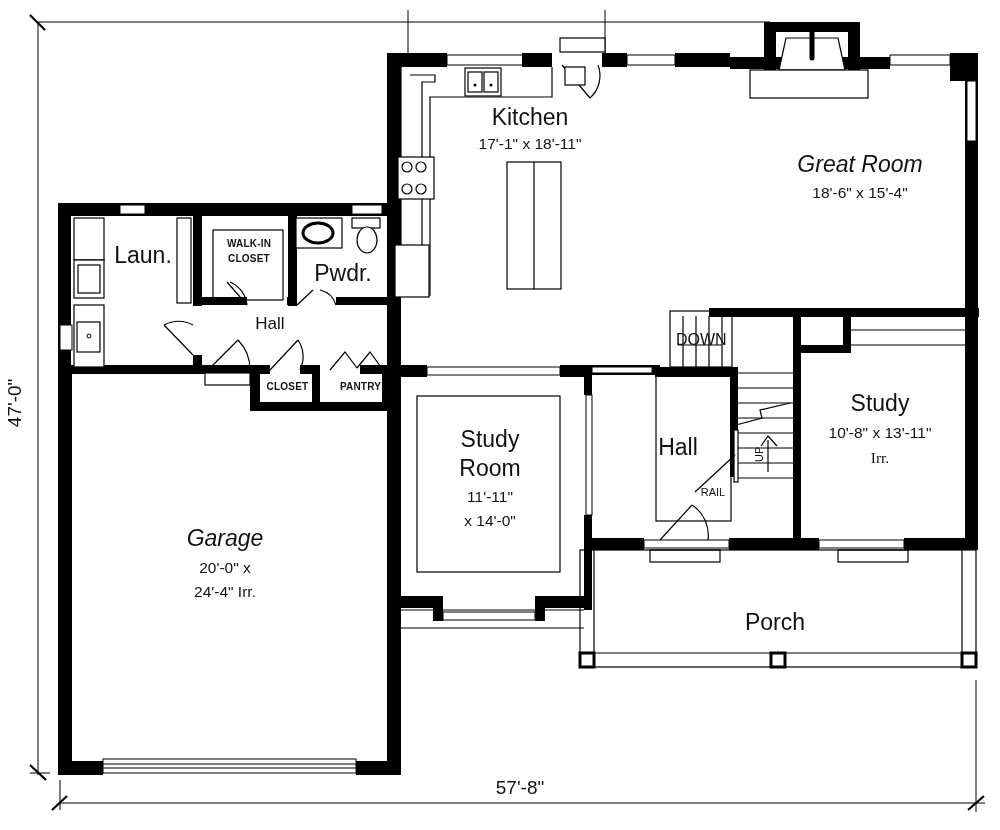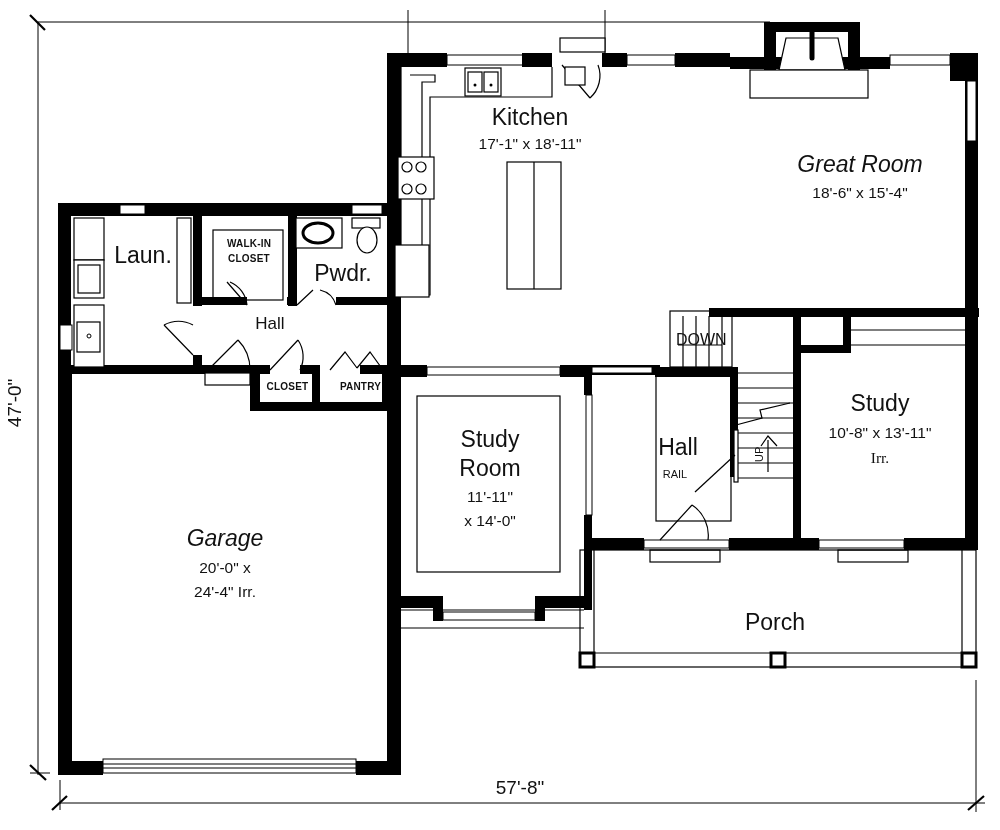--- a/index.html
+++ b/index.html
@@ -228,21 +228,21 @@
 
 <div class="lbl small" style="left:260px;top:381px;width:55px;">CLOSET</div>
 <div class="lbl small" style="left:320px;top:381px;width:81px;">PANTRY</div>
 
 <div class="lbl room-name" style="left:440px;top:426px;width:100px;">Study</div>
 <div class="lbl room-name" style="left:440px;top:455px;width:100px;">Room</div>
 <div class="lbl room-dim" style="left:440px;top:488px;width:100px;">11'-11"</div>
 <div class="lbl room-dim" style="left:440px;top:512px;width:100px;">x 14'-0"</div>
 
 <div class="lbl room-name" style="left:638px;top:434px;width:80px;">Hall</div>
-<div class="lbl tiny" style="left:655px;top:468px;width:40px;">RAIL</div>
+<div class="lbl tiny" style="left:655px;top:486px;width:40px;padding-left:38px;">RAIL</div>
 
 <div class="lbl tiny" style="left:676px;top:331px;width:45px;font-size:16px;">DOWN</div>
 <div class="lbl tiny" style="left:748px;top:448px;width:22px;transform:rotate(-90deg);">UP</div>
 
 <div class="lbl room-name" style="left:830px;top:390px;width:100px;">Study</div>
 <div class="lbl room-dim" style="left:800px;top:424px;width:160px;">10'-8" x 13'-11"</div>
 <div class="lbl room-dim" style="left:850px;top:449px;width:60px;font-family:Liberation Serif, serif;">Irr.</div>
 
 <div class="lbl room-name" style="left:170px;top:525px;width:110px;font-style:italic;">Garage</div>
 <div class="lbl room-dim" style="left:160px;top:559px;width:130px;">20'-0" x</div>

